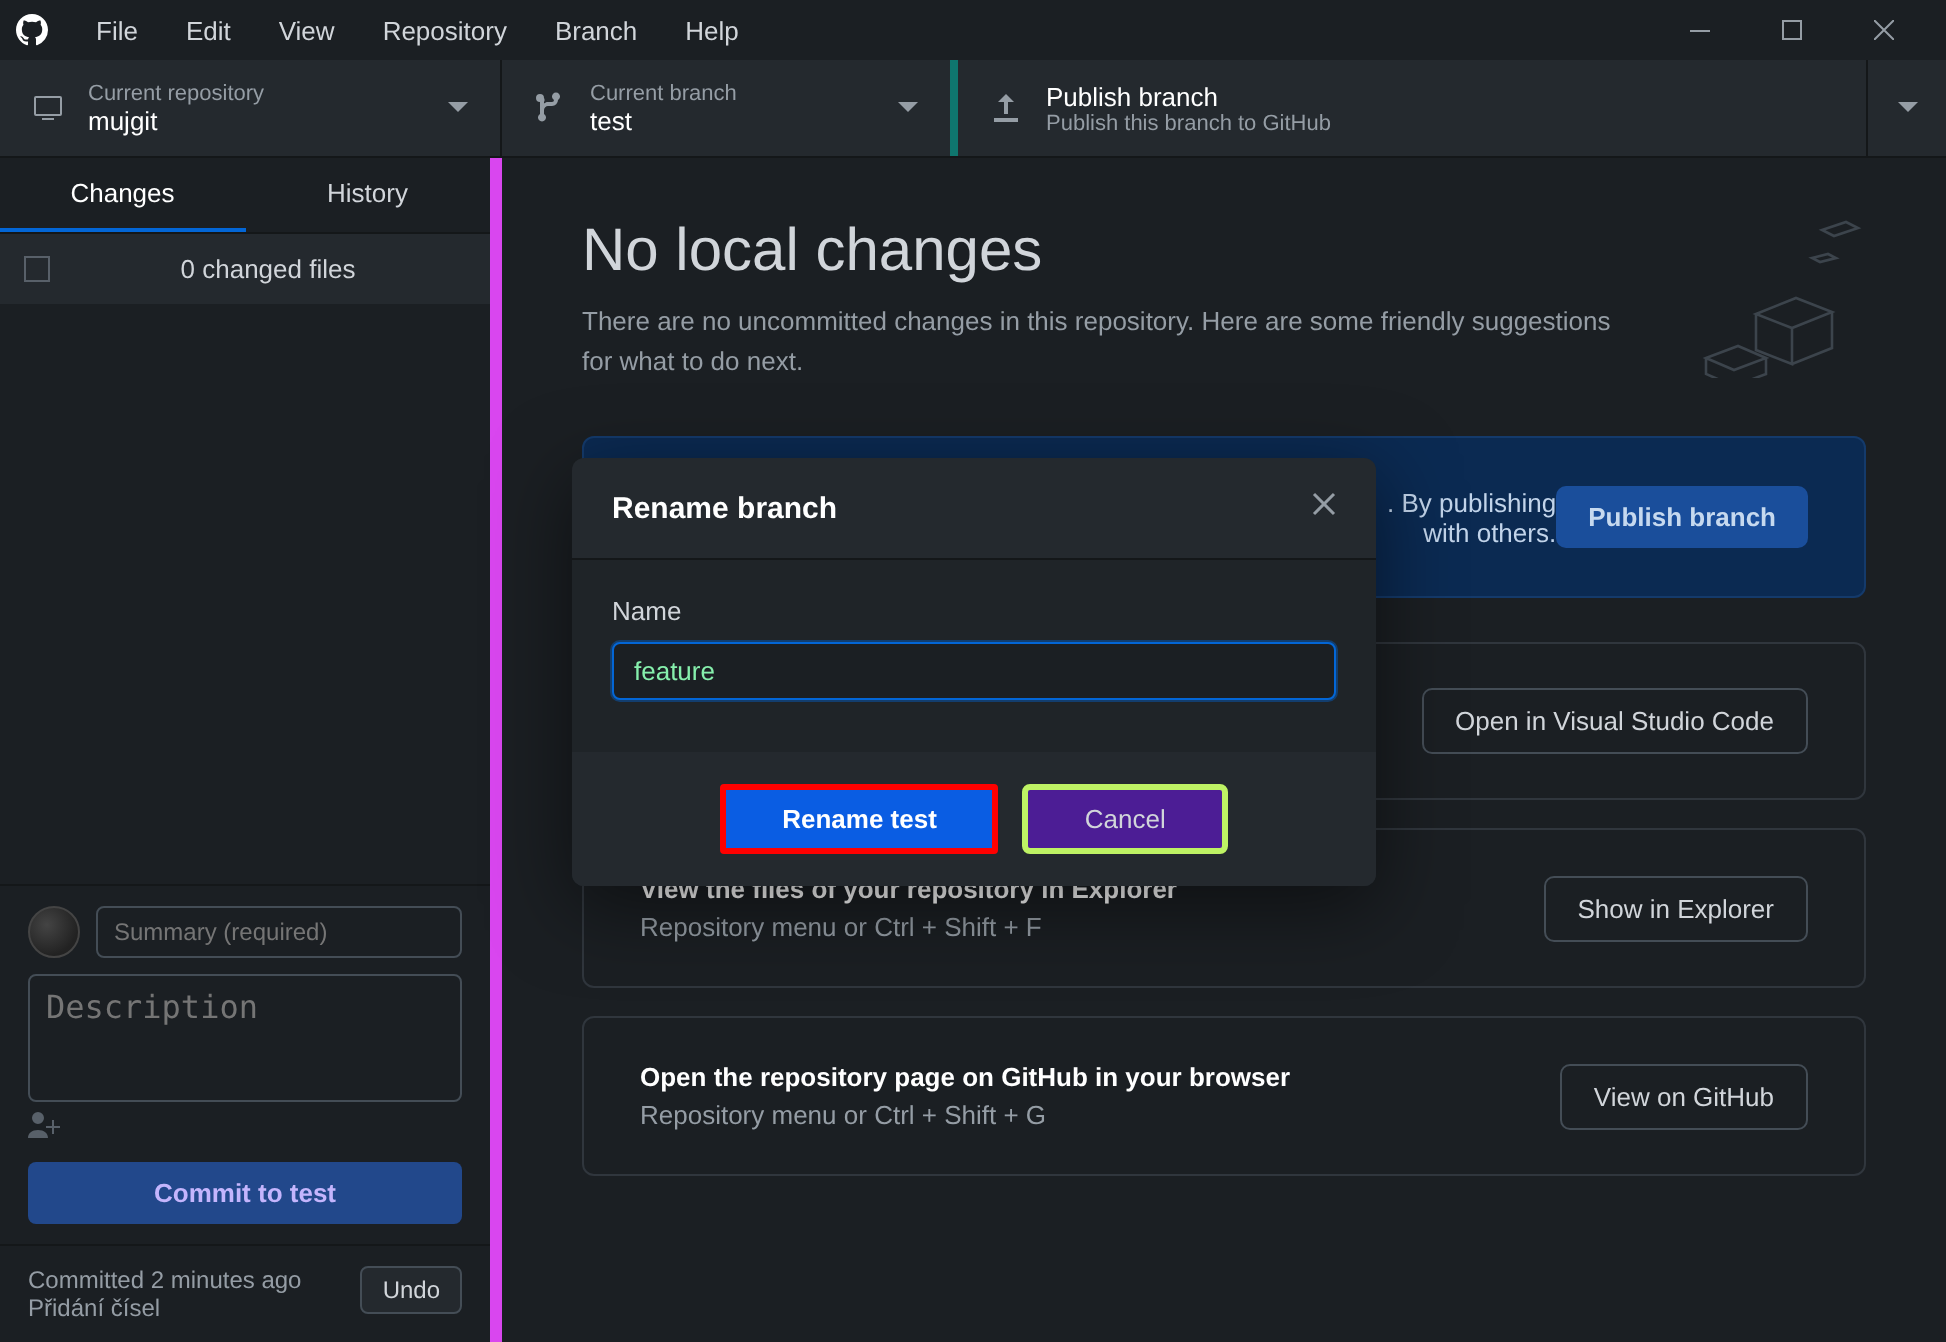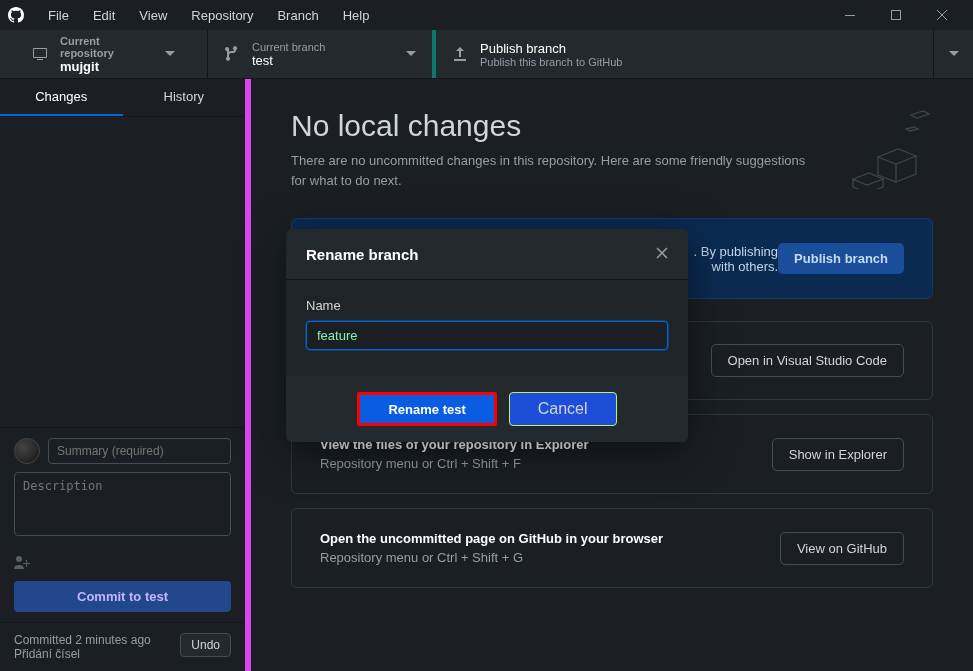--- a/index.html
+++ b/index.html
@@ -48,27 +48,26 @@
       justify-content: center;
       color: #959da5;
     }
     .toolbar {
       height: 49px;
       background: #24292e;
       border-bottom: 1px solid #141719;
       display: flex;
     }
     .repo-selector {
-      width: 208px;
+      width: 251px;
       border-right: 1px solid #141719;
       display: flex;
       align-items: center;
-      padding: 0 32px;
+      padding: 0 16px;
       gap: 12px;
-      font-weight: bold;
     }
     .branch-selector {
       width: 228px;
       border-right: 4px solid #0f766e;
       display: flex;
       align-items: center;
       padding: 0 16px;
       gap: 12px;
     }
     .publish-selector {
@@ -176,23 +175,23 @@
       font-size: 12px;
       color: #959da5;
     }
     .desc-input {
       width: 100%;
       height: 64px;
       background: #1b1f23;
       border: 1px solid #444d56;
       border-radius: 4px;
       padding: 6px 8px;
-      font-size: 12px;
-      color: #959da5;
-      margin-bottom: 16px;
+      font-size: 16px;
+      color: #959da5;
+      margin-bottom: 0;
       resize: none;
     }
     .coauthor {
       color: #586069;
       margin-bottom: 8px;
       font-size: 14px;
     }
     .commit-btn {
       width: 100%;
       background: #22488b;
@@ -334,25 +333,25 @@
     .btn-primary {
       background: #0a5de3;
       border: 3px solid #ff0000;
       border-radius: 2px;
       padding: 5px 28px;
       font-size: 13px;
       font-weight: 600;
       color: #fff;
     }
     .btn-secondary {
-      background: #1d4ed8;
-      border: 1px solid #bef264;
+      background: #4c1d95;
+      border: 3px solid #bef264;
       border-radius: 4px;
       padding: 7px 28px;
-      font-size: 16px;
+      font-size: 13px;
       color: #d1d5da;
     }
   </style>
 </head>
 <body>
 
 <div class="titlebar">
   <svg class="titlebar-logo" viewBox="0 0 16 16" fill="#fff">
       <path d="M8 0C3.58 0 0 3.58 0 8c0 3.54 2.29 6.53 5.47 7.59.4.07.55-.17.55-.38 0-.19-.01-.82-.01-1.49-2.01.37-2.53-.49-2.69-.94-.09-.23-.48-.94-.82-1.13-.28-.15-.68-.52-.01-.53.63-.01 1.08.58 1.23.82.72 1.21 1.87.87 2.33.66.07-.52.28-.87.51-1.07-1.78-.2-3.64-.89-3.64-3.95 0-.87.31-1.59.82-2.15-.08-.2-.36-1.02.08-2.12 0 0 .67-.21 2.2.82.64-.18 1.32-.27 2-.27.68 0 1.36.09 2 .27 1.53-1.04 2.2-.82 2.2-.82.44 1.1.16 1.92.08 2.12.51.56.82 1.27.82 2.15 0 3.07-1.87 3.75-3.65 3.95.29.25.54.73.54 1.48 0 1.07-.01 1.93-.01 2.2 0 .21.15.46.55.38A8.013 8.013 0 0 0 16 8c0-4.42-3.58-8-8-8z"></path>
     </svg>
@@ -423,20 +422,24 @@
       </svg>
   </div>
 </div>
 
 <div class="main">
   <div class="sidebar">
     <div class="tabs">
       <div class="tab active">Changes</div>
       <div class="tab">History</div>
     </div>
+    <div class="changed-files">
+      <span class="chk"></span>
+      <span class="changed-files-label">0 changed files</span>
+    </div>
     <div class="sidebar-spacer"></div>
     <div class="commit-form">
       <div class="commit-summary">
         <div class="avatar"></div>
         <input class="summary-input" placeholder="Summary (required)" style="">
       </div>
       <textarea class="desc-input" placeholder="Description" style=""></textarea>
       <div class="coauthor">
         <svg width="16" height="14" viewBox="0 0 16 14" fill="currentColor">
             <path d="M5 6a3 3 0 1 0 0-6 3 3 0 0 0 0 6zm-5 7c0-2.5 2-4 5-4s5 1.5 5 4H0zm13-6V4h-1v3h-3v1h3v3h1V8h3V7h-3z"></path>
@@ -485,21 +488,21 @@
       <div class="card-simple">
         <div class="card-text">
           <div class="card-title">View the files of your repository in Explorer</div>
           <div class="card-sub"><span>Repository menu or  </span><span class="kbd">Ctrl + Shift + F</span></div>
         </div>
         <button class="card-btn secondary">Show in Explorer</button>
       </div>
 
       <div class="card-simple">
         <div class="card-text">
-          <div class="card-title">Open the uncommitted page on GitHub in your browser</div>
+          <div class="card-title">Open the repository page on GitHub in your browser</div>
           <div class="card-sub"><span>Repository menu or  </span><span class="kbd">Ctrl + Shift + G</span></div>
         </div>
         <button class="card-btn secondary">View on GitHub</button>
       </div>
     </div>
   </div>
 </div>
 
 <div class="modal">
   <div class="modal-header">

